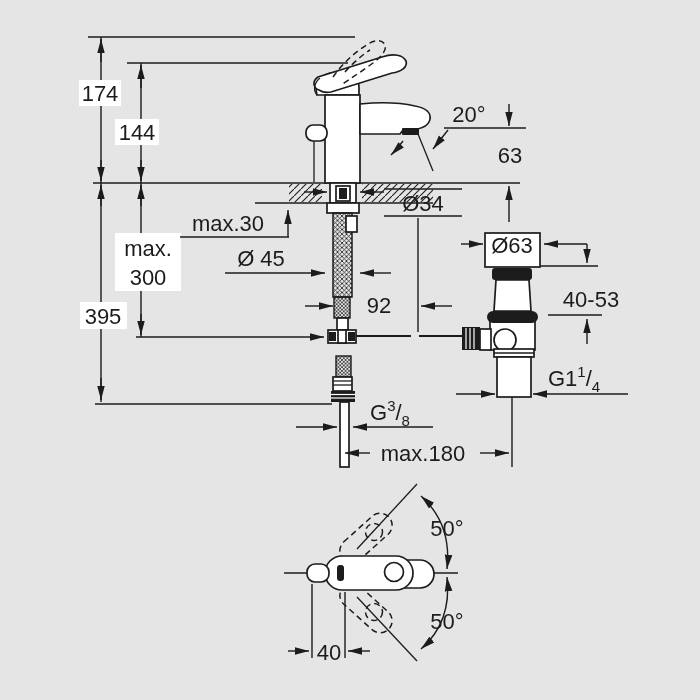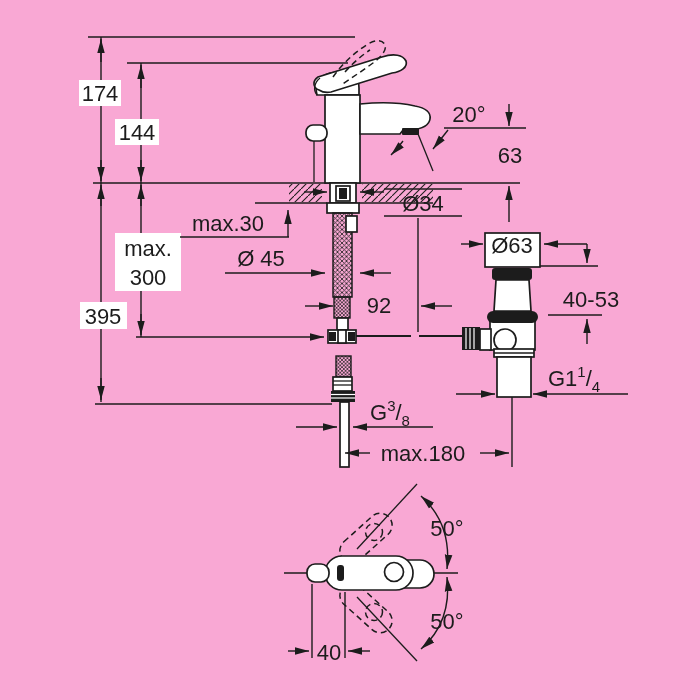--- a/index.html
+++ b/index.html
@@ -1,16 +1,16 @@
 <!DOCTYPE html>
 <html><head>
 <meta charset="utf-8">
 <style>
   html,body{margin:0;padding:0;background:#fff;}
-  #stage{width:700px;height:700px;background:#f9a8d4;position:relative;font-family:"Liberation Sans",sans-serif;}
+  #stage{width:700px;height:700px;background:#e5e5e5;position:relative;font-family:"Liberation Sans",sans-serif;}
   svg text{fill:#1c1c1c;font-family:"Liberation Sans",sans-serif;font-size:22px;}
   svg .sm{font-size:15px;}
   .outline{fill:#fff;stroke:#1c1c1c;stroke-width:1.7;}
   .nofill{fill:none;stroke:#1c1c1c;stroke-width:1.7;}
   .dark{fill:#1c1c1c;stroke:none;}
   .dim{fill:none;stroke:#1c1c1c;stroke-width:1.4;}
   .thin{fill:none;stroke:#1c1c1c;stroke-width:1.3;}
   .dash{fill:none;stroke:#1c1c1c;stroke-width:1.5;stroke-dasharray:6 4;}
   .mask{fill:#fff;stroke:none;}
   .wline{stroke:#fff;stroke-width:1.2;fill:none;}

